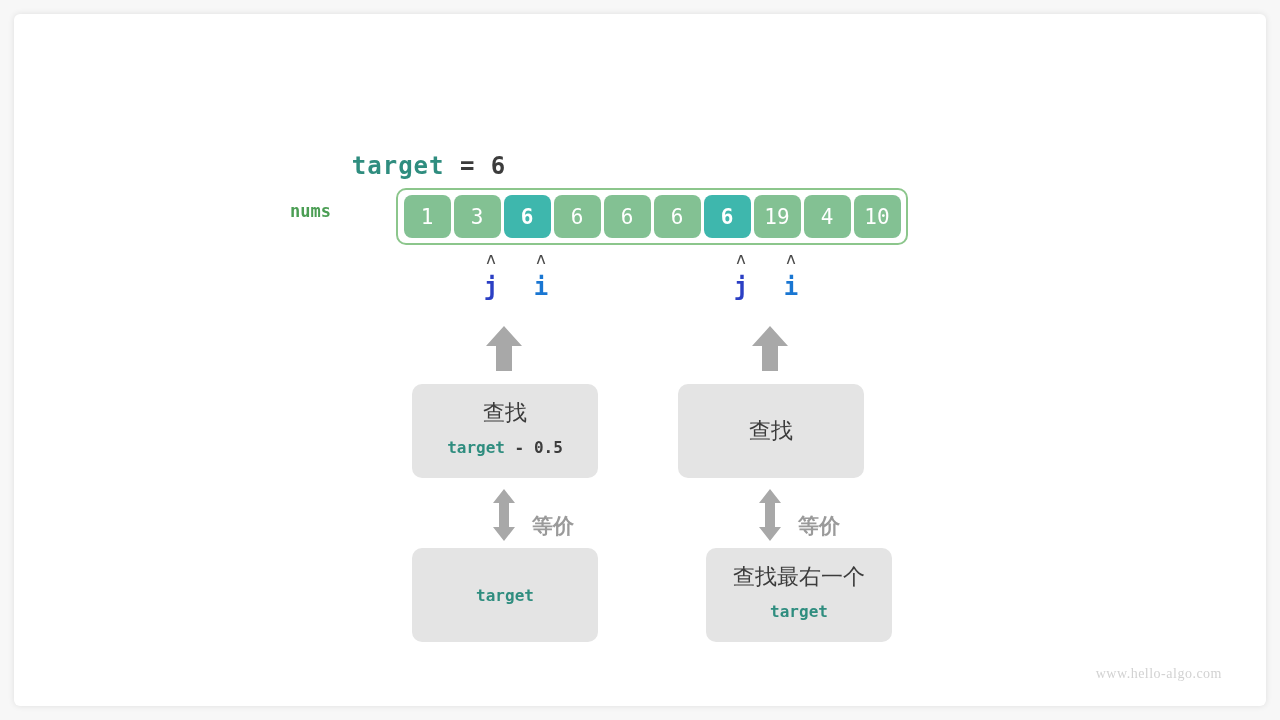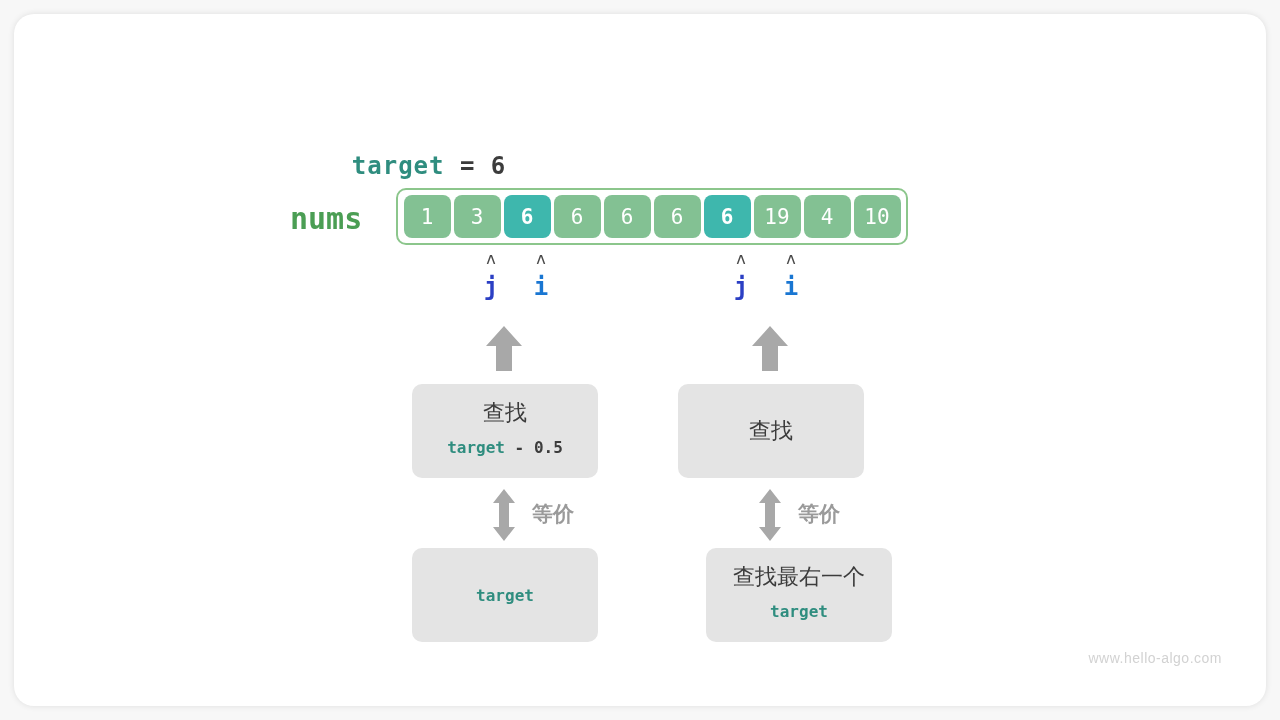--- a/index.html
+++ b/index.html
@@ -13,21 +13,21 @@
     font-family: "DejaVu Sans", sans-serif;
     overflow: hidden;
   }
   #canvas {
     position: absolute;
     left: 14px;
     top: 14px;
     width: 1252px;
     height: 692px;
     background: #ffffff;
-    border-radius: 20px;
+    border-radius: 6px;
     box-shadow: 0 0 6px rgba(0,0,0,0.10);
   }
 
   
   #target-line {
     position: absolute;
     left: 276px;
     top: 110px;
     font-family: "DejaVu Sans Mono", monospace;
     font-size: 24px;
@@ -37,21 +37,21 @@
   }
   .tk-teal { color: #2f8d7f; }
   .tk-dark { color: #3c3c3c; }
 
   
   #nums-label {
     position: absolute;
     left: 276px;
     top: 187px;
     font-family: "DejaVu Sans Mono", monospace;
-    font-size: 30px;
+    font-size: 17px;
     font-weight: bold;
     color: #4b9e54;
   }
 
   
   #array-box {
     position: absolute;
     left: 382px;
     top: 174px;
     height: 57px;
@@ -144,28 +144,29 @@
     white-space: pre;
     margin-top: 2px;
   }
 
   .eq-label {
     position: absolute;
     font-family: "DejaVu Sans", sans-serif;
     font-size: 21px;
     font-weight: bold;
     color: #9a9a9a;
+    margin-top: 12px;
   }
 
   
   #watermark {
     position: absolute;
     right: 44px;
-    bottom: 40px;
-    font-family: Liberation Sans, sans-serif;
+    bottom: 24px;
+    font-family: Liberation Serif, serif;
     font-size: 14px;
     color: #d2d2d2;
     letter-spacing: 0.5px;
   }
 </style>
 </head>
 <body>
 
 <div id="canvas">
 

